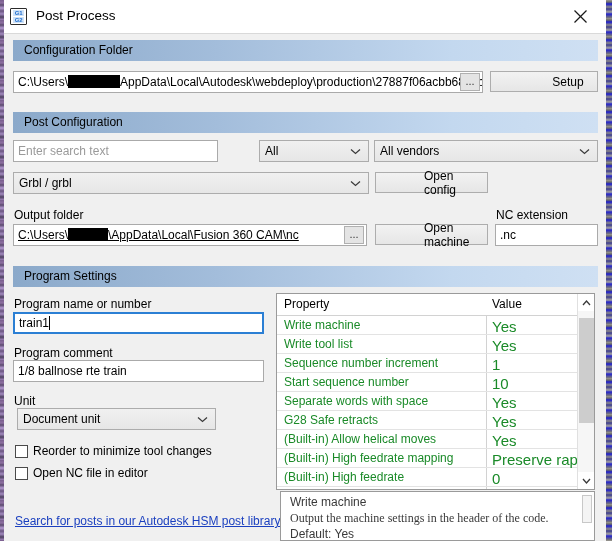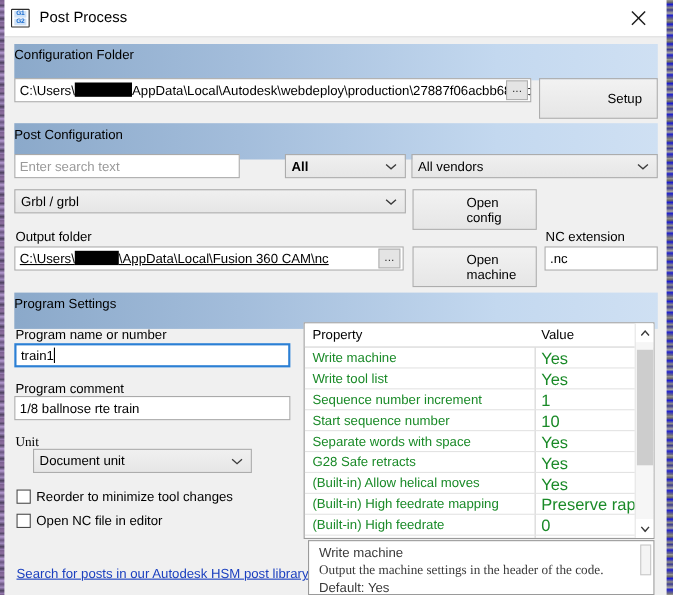--- a/index.html
+++ b/index.html
@@ -68,24 +68,24 @@
   }
   #close-button {
     position: absolute; right: 4px; top: 0;
     width: 44px; height: 33px;
     display: flex; align-items: center; justify-content: center;
   }
   #close-button svg { display: block; }
 
   
   .section-header {
-    position: absolute; height: 33px;
+    position: absolute; height: 21px;
     background: linear-gradient(to right, #8ba9ca 0%, #a3bddb 35%, #c3d8ef 75%, #cfe0f3 100%);
     color: #000; font-size: 12px;
-    line-height: 21px;
+    padding-left: 11px; line-height: 21px;
   }
 
   
   .lbl {
     position: absolute; font-size: 12px; color: #000;
   }
   .textbox {
     position: absolute; height: 22px;
     background: #ffffff;
     border: 1px solid #aaaaaa;
@@ -102,21 +102,21 @@
 
   .browse-btn {
     position: absolute; width: 20px; height: 18px;
     background: #e4e4e4;
     border: 1px solid #b0b0b0;
     font-size: 11px; line-height: 14px;
     text-align: center; color: #333;
   }
 
   .button {
-    position: absolute; height: 37px;
+    position: absolute; height: 21px;
     background: linear-gradient(to bottom, #f2f2f2 0%, #e6e6e6 100%);
     border: 1px solid #adadad;
     font-size: 12px; color: #000;
     display: flex; align-items: center; justify-content: center; padding-left: 48px;
   }
 
   .combo {
     position: absolute; height: 22px;
     background: linear-gradient(to bottom, #f0f0f0 0%, #e6e6e6 100%);
     border: 1px solid #acacac;
@@ -275,21 +275,21 @@
     <span>C:\Users\</span><span class="redaction" style="width:52px;height:13px;"></span><span>AppData\Local\Autodesk\webdeploy\production\27887f06acbb684cb4cacb</span>
   </div>
   <div class="browse-btn" style="left:456px; top:73px;">...</div>
 
   <div class="button" style="left:486px; top:71px; width:108px;">Setup</div>
 
   <div class="section-header" style="left:9px; top:112px; width:585px;">Post Configuration</div>
 
   <div class="textbox placeholder" id="search-input" style="left:9px; top:140px; width:205px;">Enter search text</div>
 
-  <div class="combo" style="left:255px; top:140px; width:110px;font-weight:bold;">
+  <div class="combo" style="left:255px; top:140px; width:110px;">
     <span>All</span>
     <span class="chev">
       <svg width="11" height="7" viewBox="0 0 11 7">
           <polyline points="1,1.5 5.5,5.5 10,1.5" fill="none" stroke="#3a3a3a" stroke-width="1.2"></polyline>
         </svg>
     </span>
   </div>
 
   <div class="combo" style="left:370px; top:140px; width:224px;">
     <span>All vendors</span>
@@ -329,23 +329,23 @@
   <div class="lbl" style="left:10px; top:297px;">Program name or number</div>
 
   <div class="textbox focused" style="left:9px; top:312px; width:251px;">
     <span>train1</span><span style="border-left:1px solid #000; margin-left:0px;">​</span>
   </div>
 
   <div class="lbl" style="left:10px; top:346px;">Program comment</div>
 
   <div class="textbox" style="left:9px; top:360px; width:251px;">1/8 ballnose  rte train</div>
 
-  <div class="lbl" style="left:10px; top:394px;font-family:Liberation Serif, serif;">Unit</div>
-
-  <div class="combo" style="left:26px; top:408px; width:199px;">
+  <div class="lbl" style="left:10px; top:394px;">Unit</div>
+
+  <div class="combo" style="left:13px; top:408px; width:199px;">
     <span>Document unit</span>
     <span class="chev">
       <svg width="11" height="7" viewBox="0 0 11 7">
           <polyline points="1,1.5 5.5,5.5 10,1.5" fill="none" stroke="#3a3a3a" stroke-width="1.2"></polyline>
         </svg>
     </span>
   </div>
 
   <div class="checkrow" style="left:11px; top:444px; width:240px;">
     <span class="box"></span>

